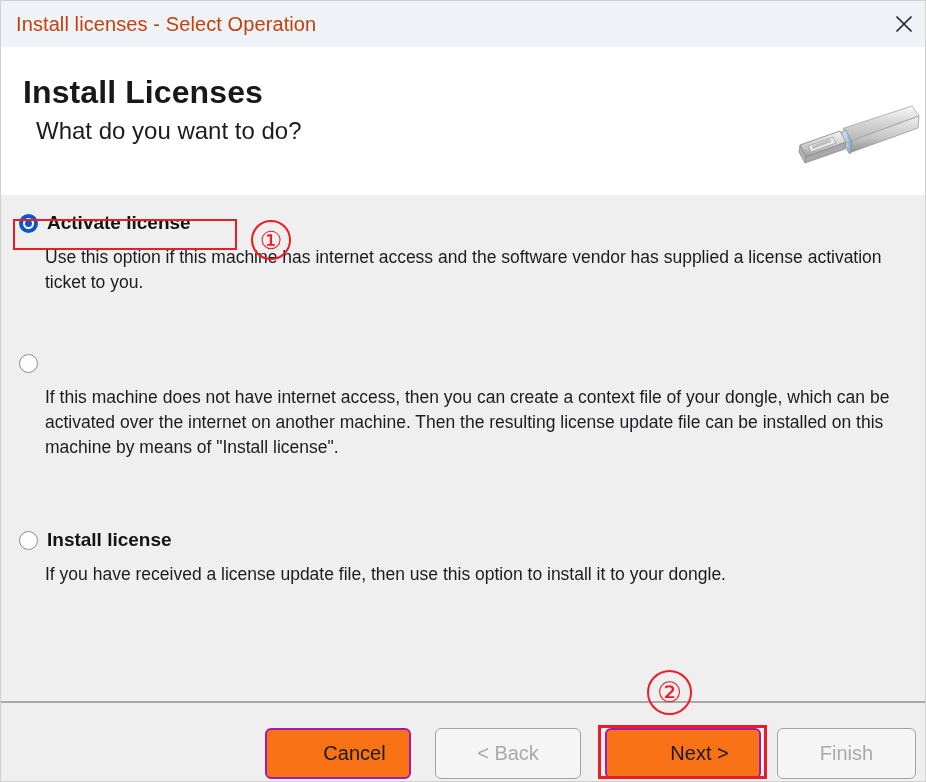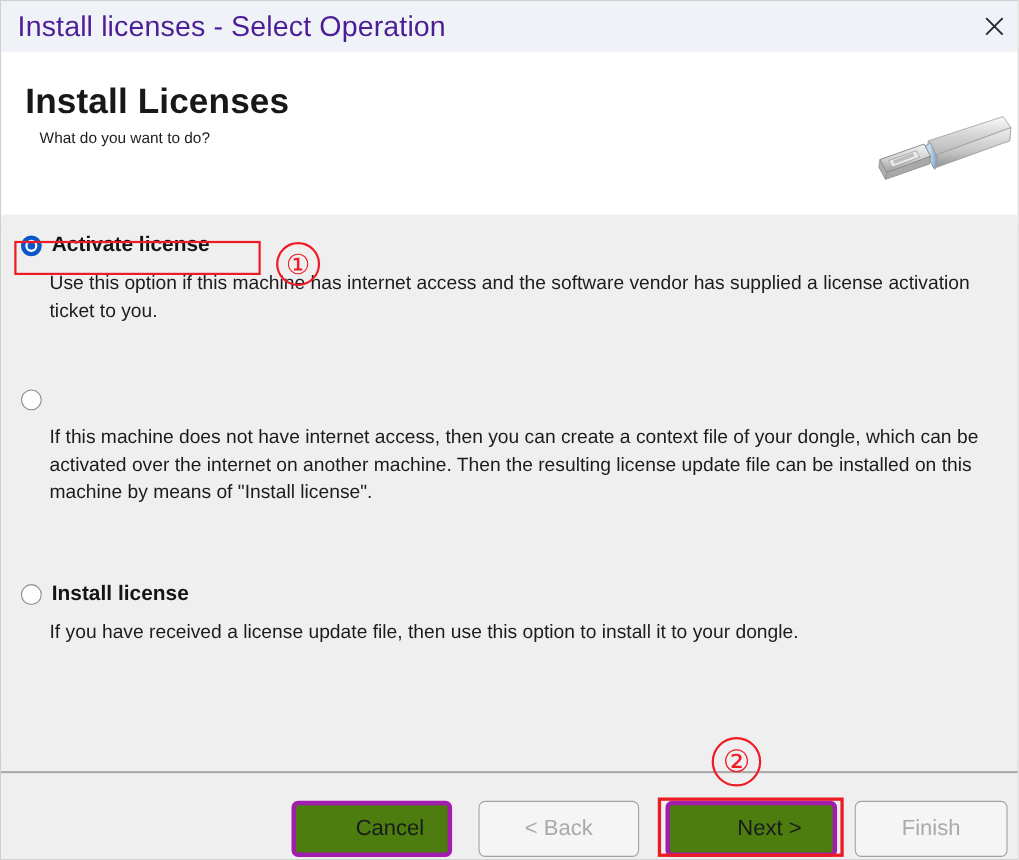--- a/index.html
+++ b/index.html
@@ -27,22 +27,22 @@
   .titlebar {
     position: absolute;
     left: 0; top: 0;
     width: 926px;
     height: 46px;
     background: #eff3f7;
     display: flex;
     align-items: center;
   }
   .titlebar-text {
-    font-size: 26px;
-    color: #4c1d95;
+    font-size: 20px;
+    color: #c2410c;
     margin-left: 15px;
     letter-spacing: 0.1px;
     white-space: nowrap;
   }
   .close-btn {
     position: absolute;
     right: 0; top: 0;
     width: 46px;
     height: 46px;
     display: flex;
@@ -66,21 +66,21 @@
     top: 27px;
     font-size: 32px;
     font-weight: bold;
     color: #18181b;
     letter-spacing: 0.1px;
   }
   .header-sub {
     position: absolute;
     left: 35px;
     top: 70px;
-    font-size: 14px;
+    font-size: 24px;
     color: #1c1c1f;
   }
   .dongle-icon {
     position: absolute;
     right: 6px;
     top: 50px;
     width: 135px;
     height: 82px;
   }
   .sep {
@@ -220,22 +220,22 @@
     height: 51px;
     box-sizing: border-box;
     border-radius: 6px;
     font-size: 20px;
     display: flex;
     align-items: center;
     justify-content: center;
     font-family: "Liberation Sans", sans-serif;
   }
   .btn.enabled {
-    background: #4d7c0f;
-    border: 4px solid #a21caf;
+    background: #f97316;
+    border: 2px solid #a21caf;
     color: #1a1a1d;
     padding-left: 33px;
   }
   .btn.disabled {
     background: #f5f5f5;
     border: 1px solid #a3a3a3;
     color: #a9a9ae;
   }
   .btn-cancel { left: 264px; width: 146px; }
   .btn-back   { left: 434px; width: 146px; }

